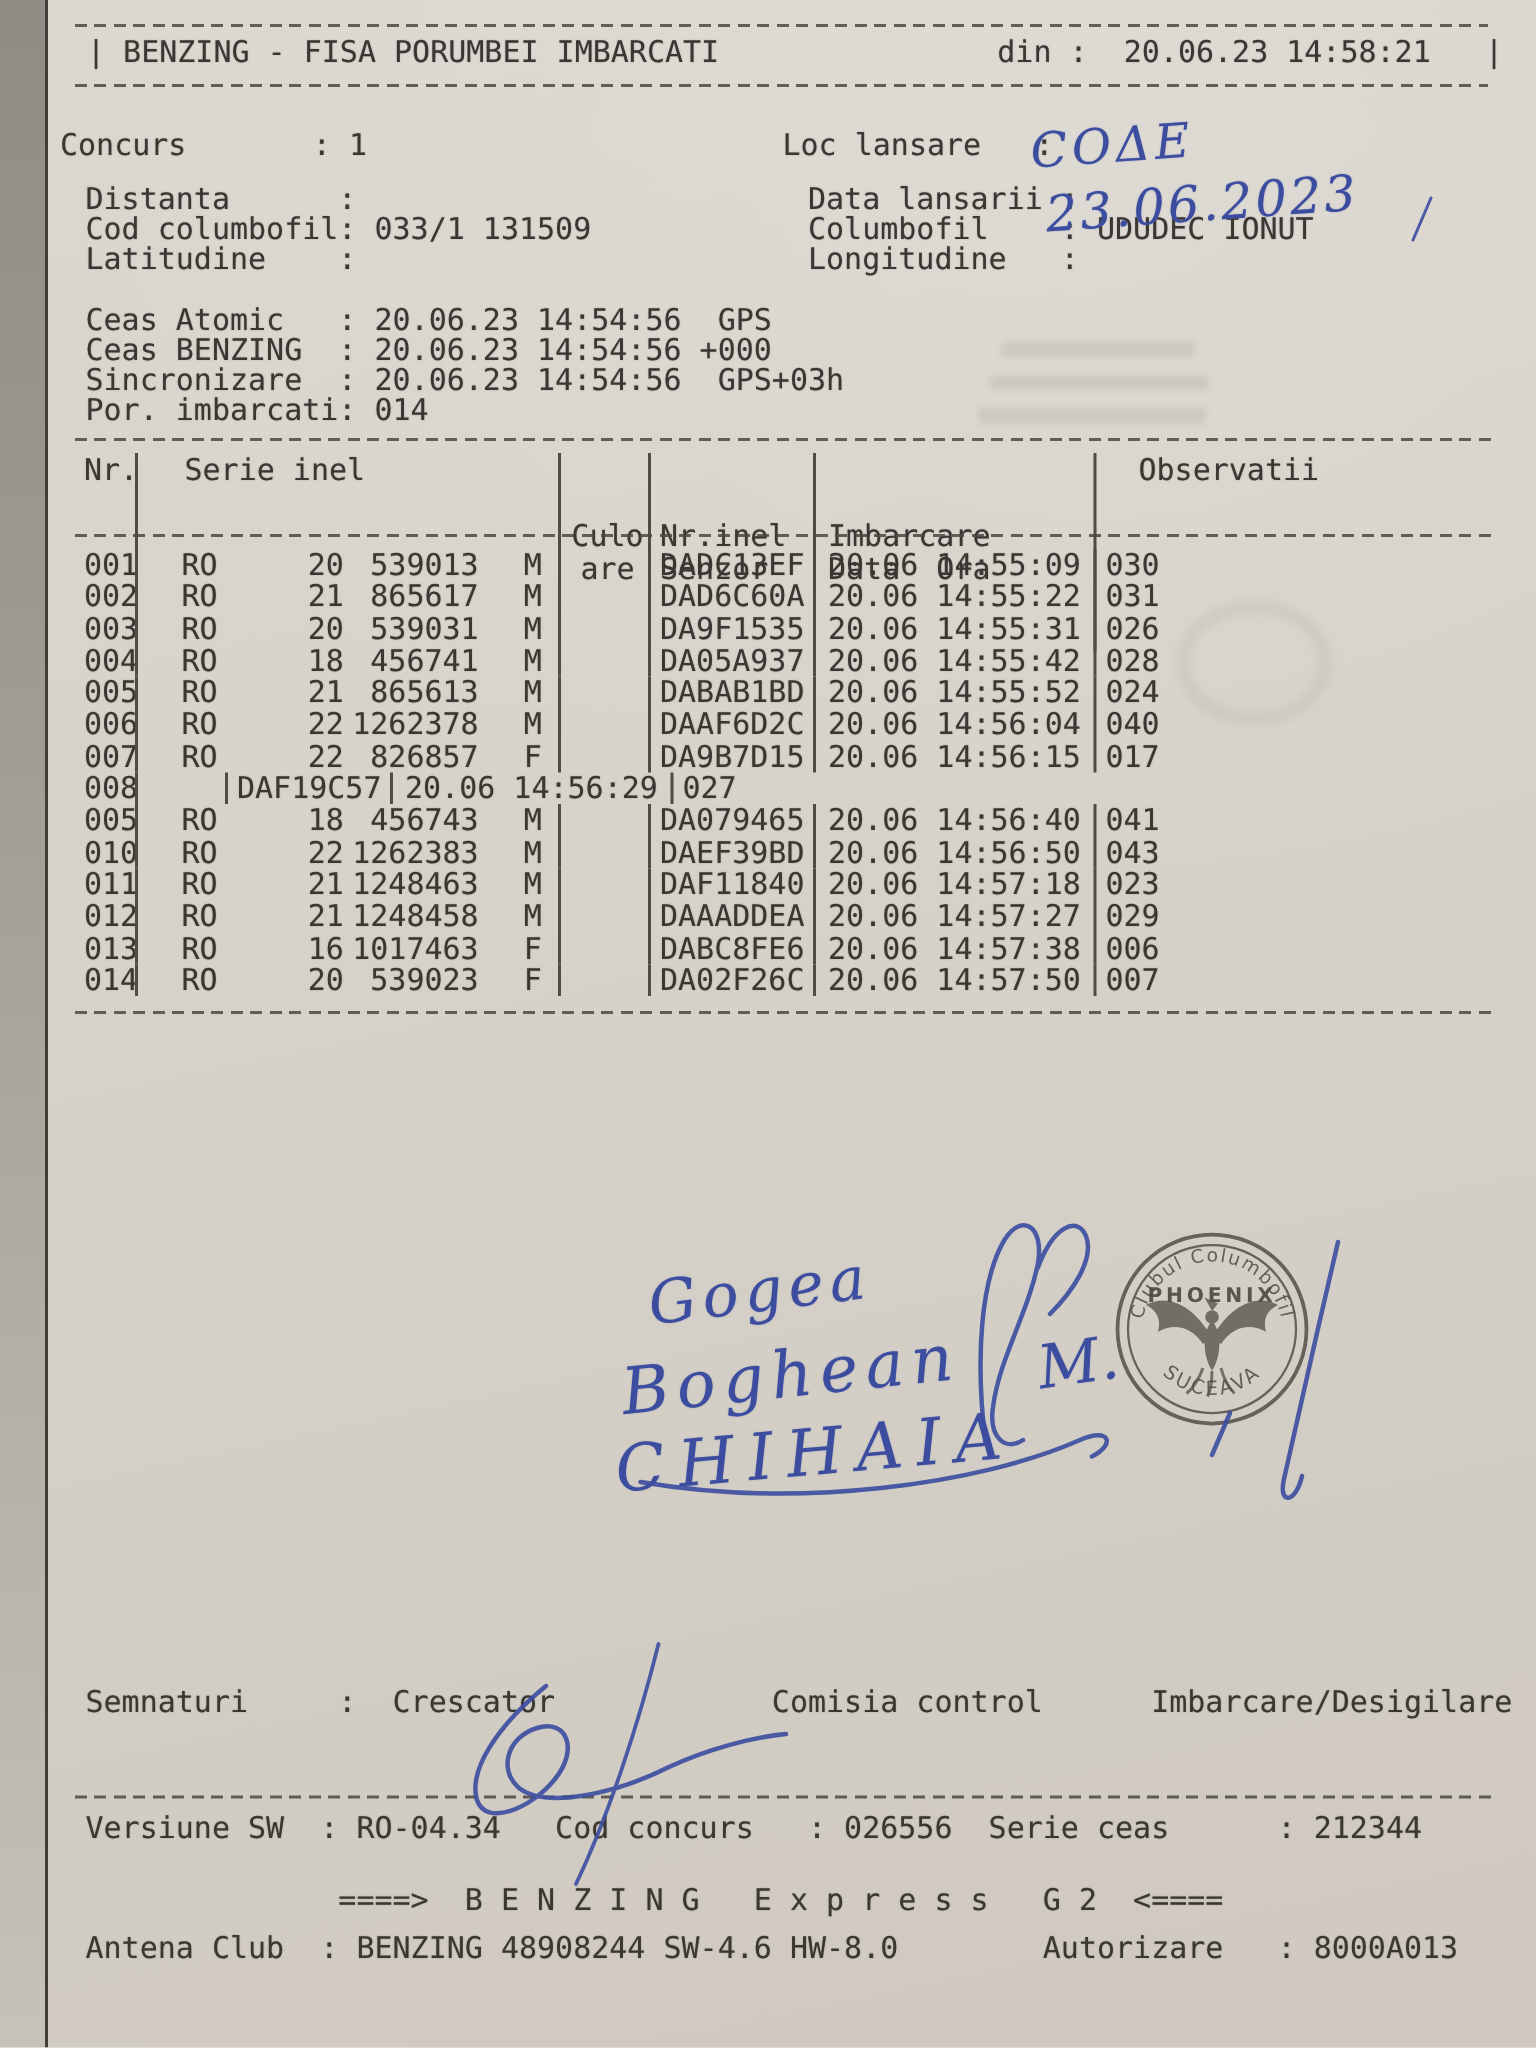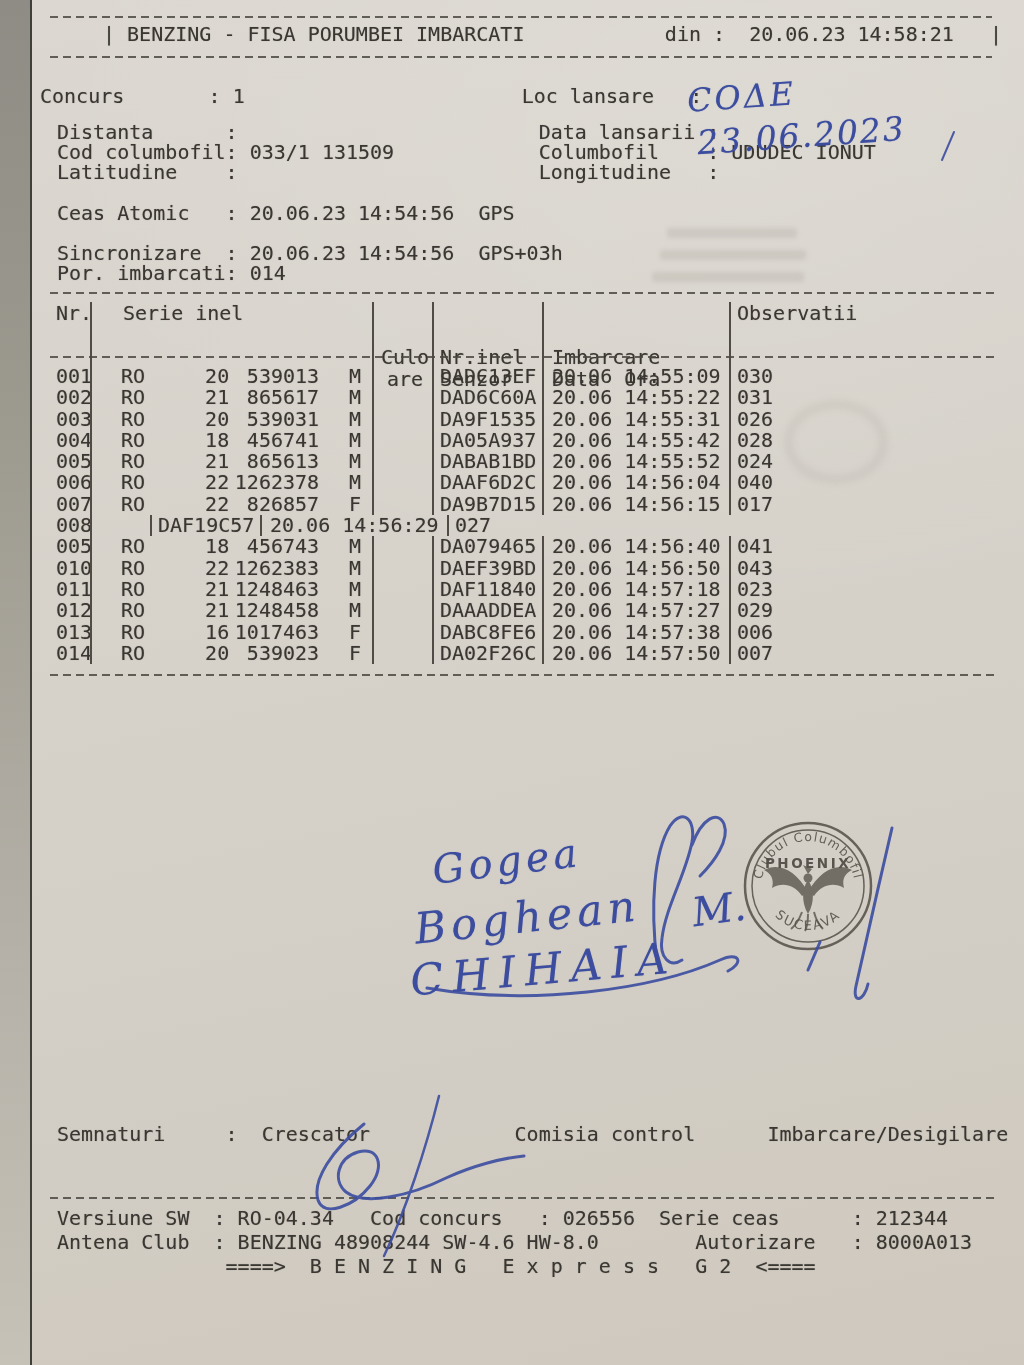--- a/index.html
+++ b/index.html
@@ -32,21 +32,21 @@
   .thead,.trow{display:flex;font:20px/21.3px "DejaVu Sans Mono", monospace;color:#3a3732;text-shadow:0 0 1px rgba(58,55,50,.38);}
   .thead .cell{line-height:22px;}
   .cell{box-sizing:border-box;white-space:pre;overflow:hidden;}
   .c1{width:40px;padding-left:6px;}
   .c2{width:282px;border-left:2px solid #504c45;}
   .c3{width:60px;border-left:2px solid #504c45;padding-left:4px;text-align:center;}
   .c4{width:110px;border-left:2px solid #504c45;padding-left:6px;}
   .c5{width:187px;border-left:2px solid #504c45;padding-left:8px;}
   .c6{flex:1;border-left:2px solid #504c45;padding-left:6px;}
   .thead .c2{padding-left:31px;}
-  .thead .c6{padding-left:6px;}
+  .thead .c6{padding-left:28px;}
   .cc{display:inline-block;margin-left:29px;}
   .cy{display:inline-block;margin-left:60px;width:24px;text-align:right;}
   .cn{display:inline-block;width:90px;text-align:right;}
   .cs{display:inline-block;margin-left:30px;}
   .gap{display:inline-block;width:12px;}
   
   .hand{
     position:absolute;color:#3c4d9f;
     font-family:"DejaVu Serif", serif;font-style:italic;
     text-shadow:0 0 1px rgba(60,77,159,.45);
@@ -55,34 +55,35 @@
   .bleedring{position:absolute;border:9px solid rgba(128,122,110,.10);border-radius:50%;filter:blur(3px);}
   svg{position:absolute;overflow:visible;}
 </style>
 </head>
 <body>
 
 <div class="paper">
 
   <div class="dash" style="top:16px;left:18px;width:942px;"></div>
   <div class="hrow" style="top:24px;left:26px;width:944px;">
-    <span class="mono" style="position:static;margin-left:45px;">| BENZING - FISA PORUMBEI IMBARCATI</span>
+    <span class="mono" style="position:static;">| BENZING - FISA PORUMBEI IMBARCATI</span>
     <span class="mono" style="position:static;">din :  20.06.23 14:58:21   |</span>
   </div>
   <div class="dash" style="top:56px;left:18px;width:942px;"></div>
 
   <div class="mono" style="top:86px;left:8px;">Concurs       : 1                       Loc lansare   :</div>
   <div class="mono" style="top:122px;left:25px;">Distanta      :                         Data lansarii :</div>
   <div class="mono" style="top:142px;left:25px;">Cod columbofil: 033/1 131509            Columbofil    : UDUDEC IONUT</div>
   <div class="mono" style="top:162px;left:25px;">Latitudine    :                         Longitudine   :</div>
 
   <div class="hand" style="top:78px;left:655px;font-size:32px;transform:rotate(-4deg);letter-spacing:3px;">COΔE</div>
   <div class="hand" style="top:116px;left:665px;font-size:33px;transform:rotate(-4deg);letter-spacing:2px;">23.06.2023</div>
 
   <div class="mono" style="top:203px;left:25px;">Ceas Atomic   : 20.06.23 14:54:56  GPS</div>
+  <div class="mono" style="top:223px;left:25px;">Ceas BENZING  : 20.06.23 14:54:56 +000</div>
   <div class="mono" style="top:243px;left:25px;">Sincronizare  : 20.06.23 14:54:56  GPS+03h</div>
   <div class="mono" style="top:263px;left:25px;">Por. imbarcati: 014</div>
 
   <div class="dash" style="top:292px;left:18px;width:944px;"></div>
 
   <div class="thead abs" style="top:302px;left:18px;width:940px;">
     <div class="cell c1">Nr.</div>
     <div class="cell c2">Serie inel</div>
     <div class="cell c3">
       <div>Culo</div><div>are</div>
@@ -265,21 +266,21 @@
         <path d="M78,98 C80,106 83,111 87,115"></path>
       </g>
     </g>
   </svg>
 
   <div class="mono" style="top:1124px;left:25px;">Semnaturi     :  Crescator            Comisia control      Imbarcare/Desigilare</div>
 
   <div class="dash" style="top:1197px;left:18px;width:944px;"></div>
 
   <div class="mono" style="top:1208px;left:25px;">Versiune SW  : RO-04.34   Cod concurs   : 026556  Serie ceas      : 212344</div>
-  <div class="mono" style="top:1232px;left:25px;">Antena Club  : BENZING 48908244 SW-4.6 HW-8.0        Autorizare   : 8000A013</div>
+  <div class="mono" style="top:1288px;left:25px;">Antena Club  : BENZING 48908244 SW-4.6 HW-8.0        Autorizare   : 8000A013</div>
   <div class="mono" style="top:1256px;left:25px;">              ====&gt;  B E N Z I N G   E x p r e s s   G 2  &lt;====</div>
 
   <svg style="left:0;top:0;" width="994" height="1365" viewBox="0 0 994 1365">
     <g stroke="#3c4da0" stroke-width="3" fill="none" stroke-linecap="round" opacity="0.9">
 
       <path d="M922,132 L910,160" stroke-width="2"></path>
 
       <path d="M625,962 C618,905 622,852 638,826 C650,808 664,818 660,842 C654,874 634,906 630,938 C627,958 638,968 650,960"></path>
       <path d="M660,845 C670,818 686,810 692,824 C698,840 682,862 668,876"></path>
 

